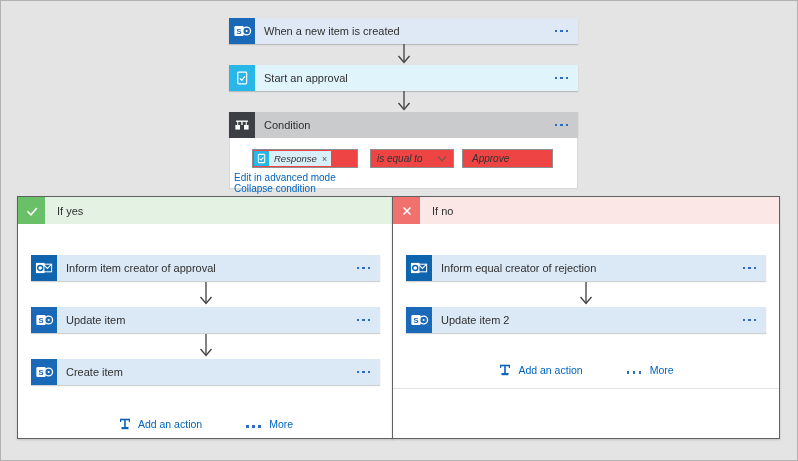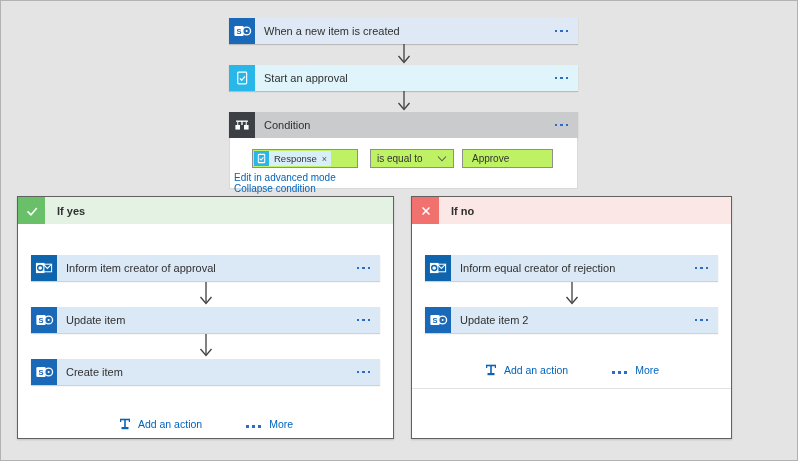--- a/index.html
+++ b/index.html
@@ -27,42 +27,42 @@
   .arrow-wrap { height:21px; display:flex; justify-content:center; align-items:center; }
   .arrow-wrap.tall { height:26px; }
   
   .flow-top { position:absolute; left:228px; top:17px; width:349px; }
   .cond-body {
     background:#fff; border:1px solid #d9d9d9; border-top:none;
     height:51px; position:relative; padding:11px 0 0 22px;
   }
   .cond-fields { display:flex; align-items:center; }
   .field {
-    height:19px; background:#bef264; border:1px solid #8f8f8f;
-    display:flex; align-items:center; font-size:10px; color:#333; cursor:text;
+    height:19px; background:#ef4444; border:1px solid #8f8f8f;
+    display:flex; align-items:center; font-size:10px; color:#333; cursor:text;font-style:italic;
   }
   .field-token { width:106px; margin-right:12px; padding:1px; }
   .field-op    { width:84px;  margin-right:8px; justify-content:space-between; padding:0 6px; cursor:pointer; }
   .field-val   { width:91px;  padding:0 9px; }
   .token {
     display:flex; align-items:center; background:#d8effa; height:15px;
     padding-right:4px; font-size:9.5px; color:#333;
   }
   .token-ico { width:15px; height:15px; background:#29b6e8; margin-right:5px; display:flex; align-items:center; justify-content:center; flex:none; }
   .token-x { margin-left:5px; color:#555; font-size:9px; cursor:pointer; }
   .cond-links { display:flex; justify-content:space-between; margin:4px 8px 0 -18px;flex-direction:column; }
   .link { color:#0064bf; font-size:10px; cursor:pointer; text-decoration:none; }
   
   .branch {
     position:absolute; top:195px; height:243px; background:#fff;
     border:1.5px solid #616161; box-shadow:0 1px 2px rgba(0,0,0,.15);
   }
   .branch-yes { left:16px;  width:377px; }
-  .branch-no  { left:410px; width:321px; }
-  .branch-header { height:27px; display:flex; align-items:center; cursor:pointer;font-weight:bold; }
+  .branch-no  { left:391px; width:388px; }
+  .branch-header { height:27px; display:flex; align-items:center; cursor:pointer; }
   .branch-yes .branch-header { background:#e3f2e3; }
   .branch-no  .branch-header { background:#fbe8e6; }
   .branch-ico { width:27px; height:27px; flex:none; display:flex; align-items:center; justify-content:center; }
   .branch-yes .branch-ico { background:#6abf69; }
   .branch-no  .branch-ico { background:#f0716d; }
   .branch-label { padding-left:12px; font-size:11px; color:#30302f; }
   .branch-body { padding:31px 13px 0; }
   .branch-footer { display:flex; justify-content:center; align-items:center; margin-top:32px; }
   .branch-no .branch-footer { margin-top:30px; }
   .footer-link { display:flex; align-items:center; color:#0064bf; font-size:10.5px; cursor:pointer; }

